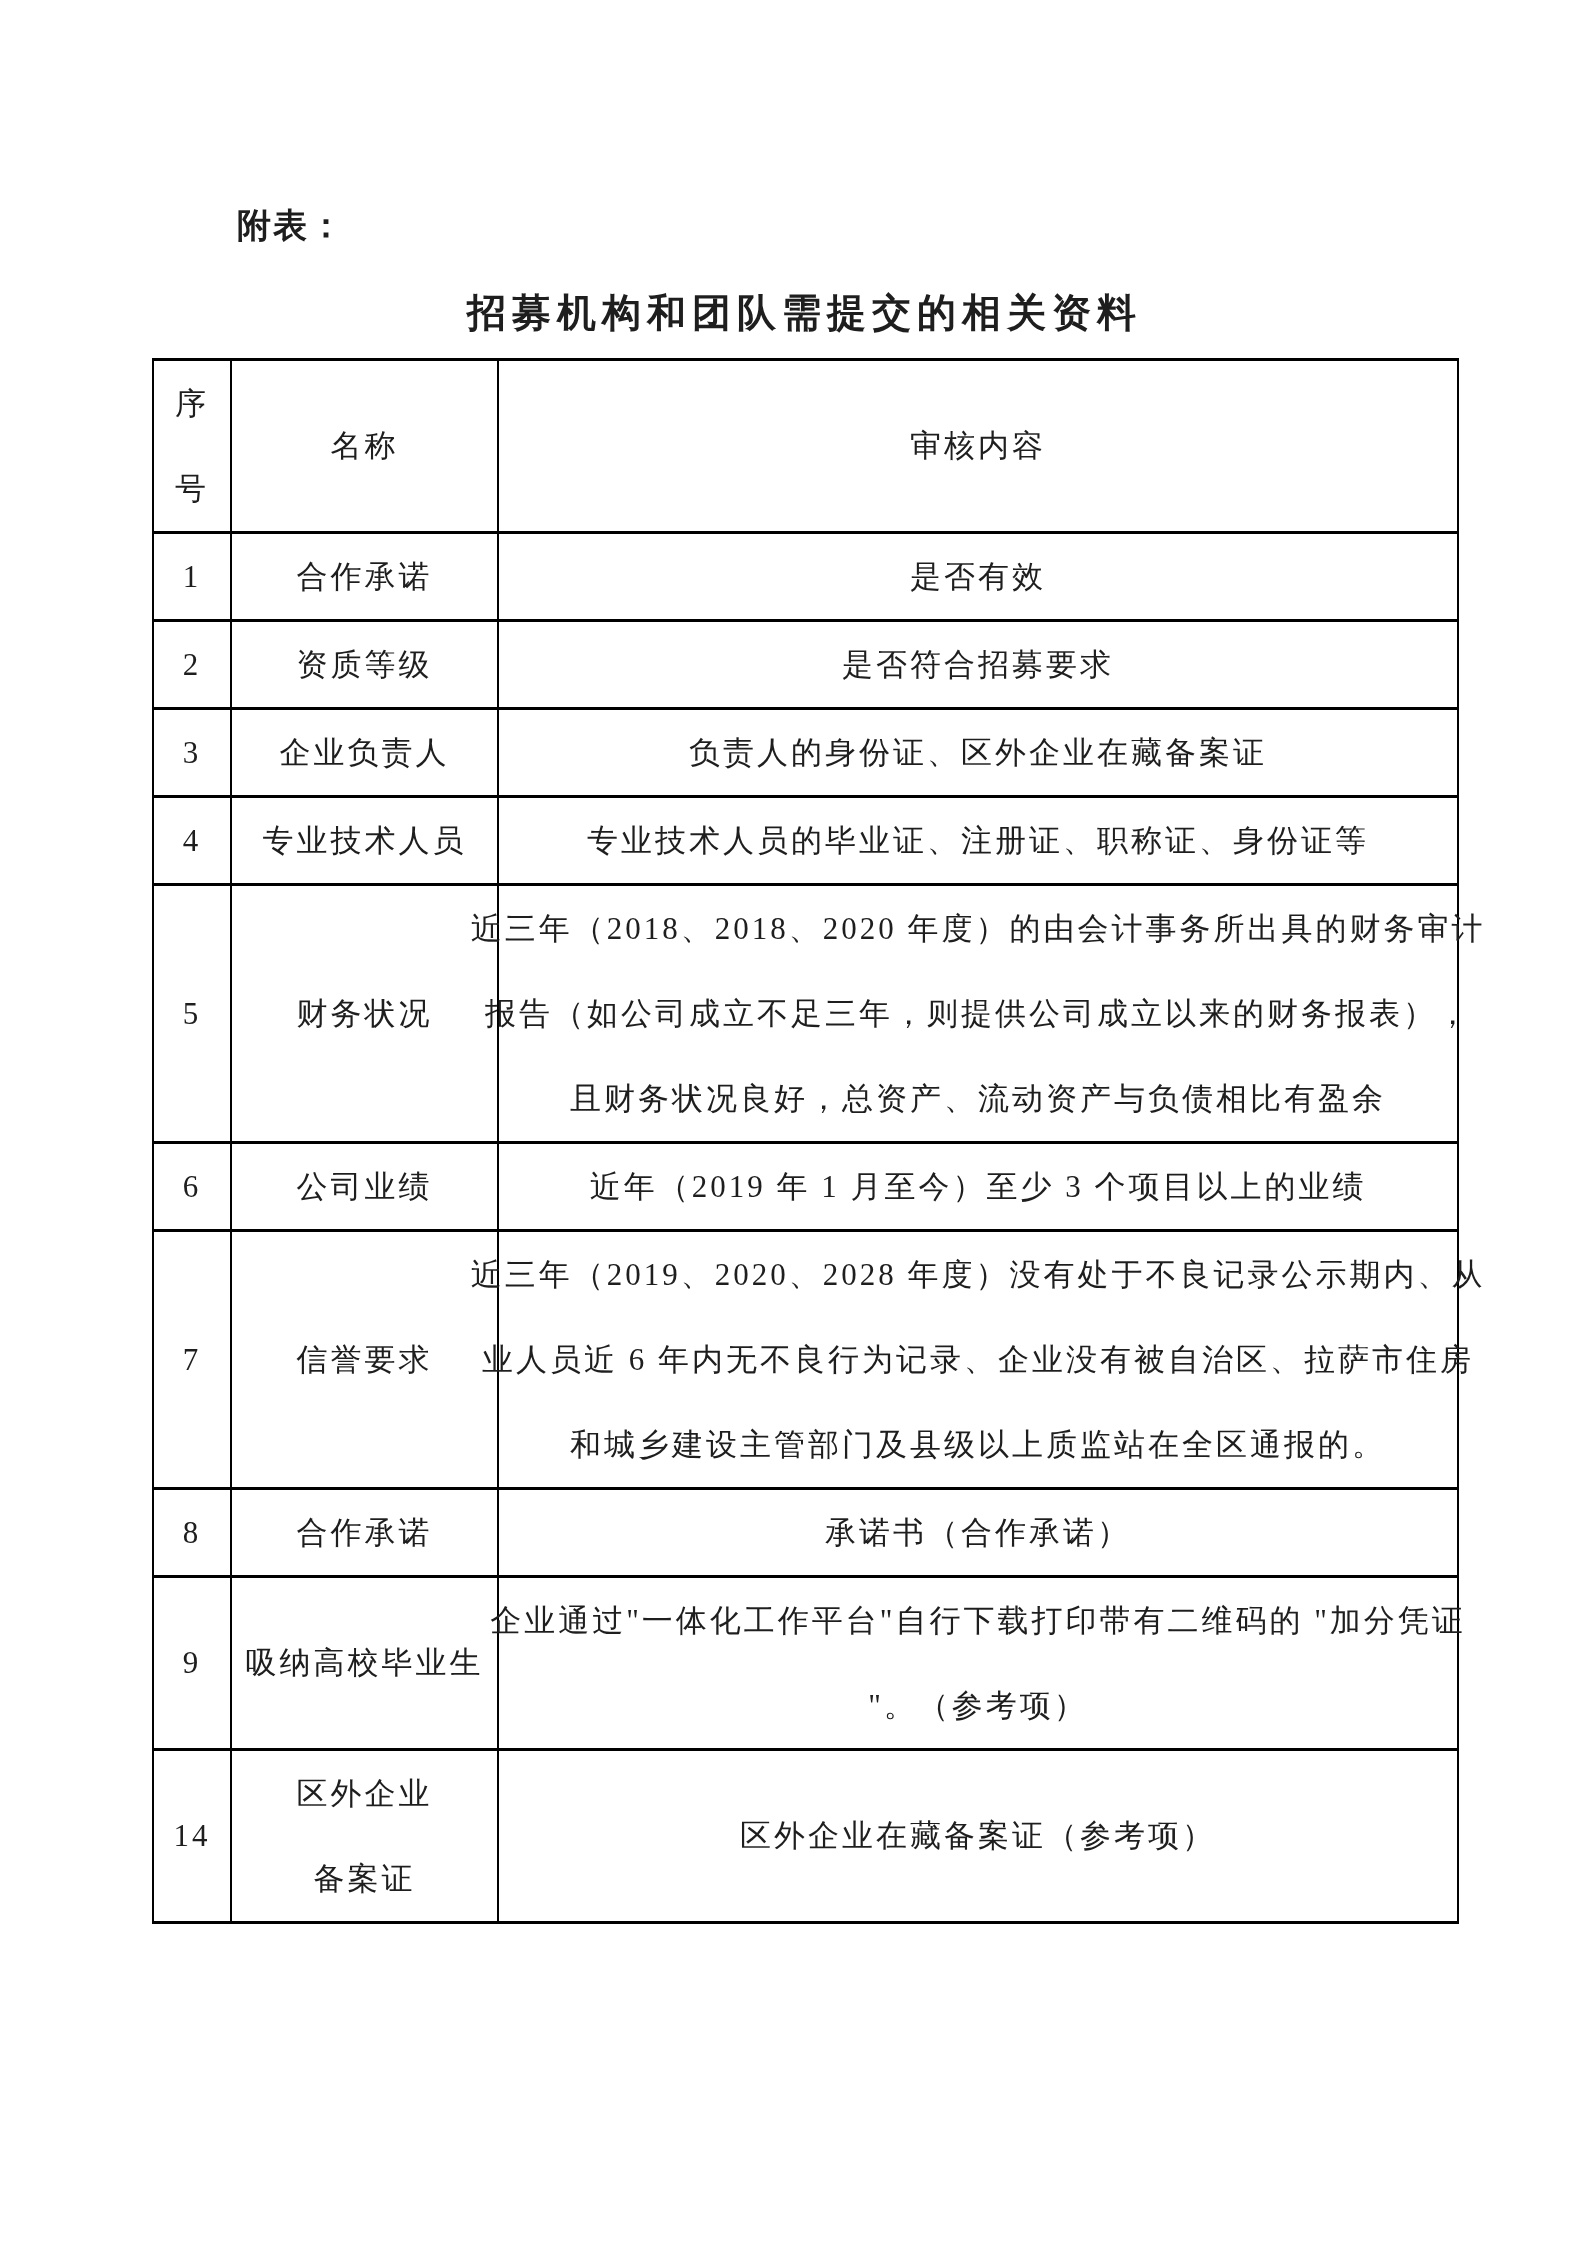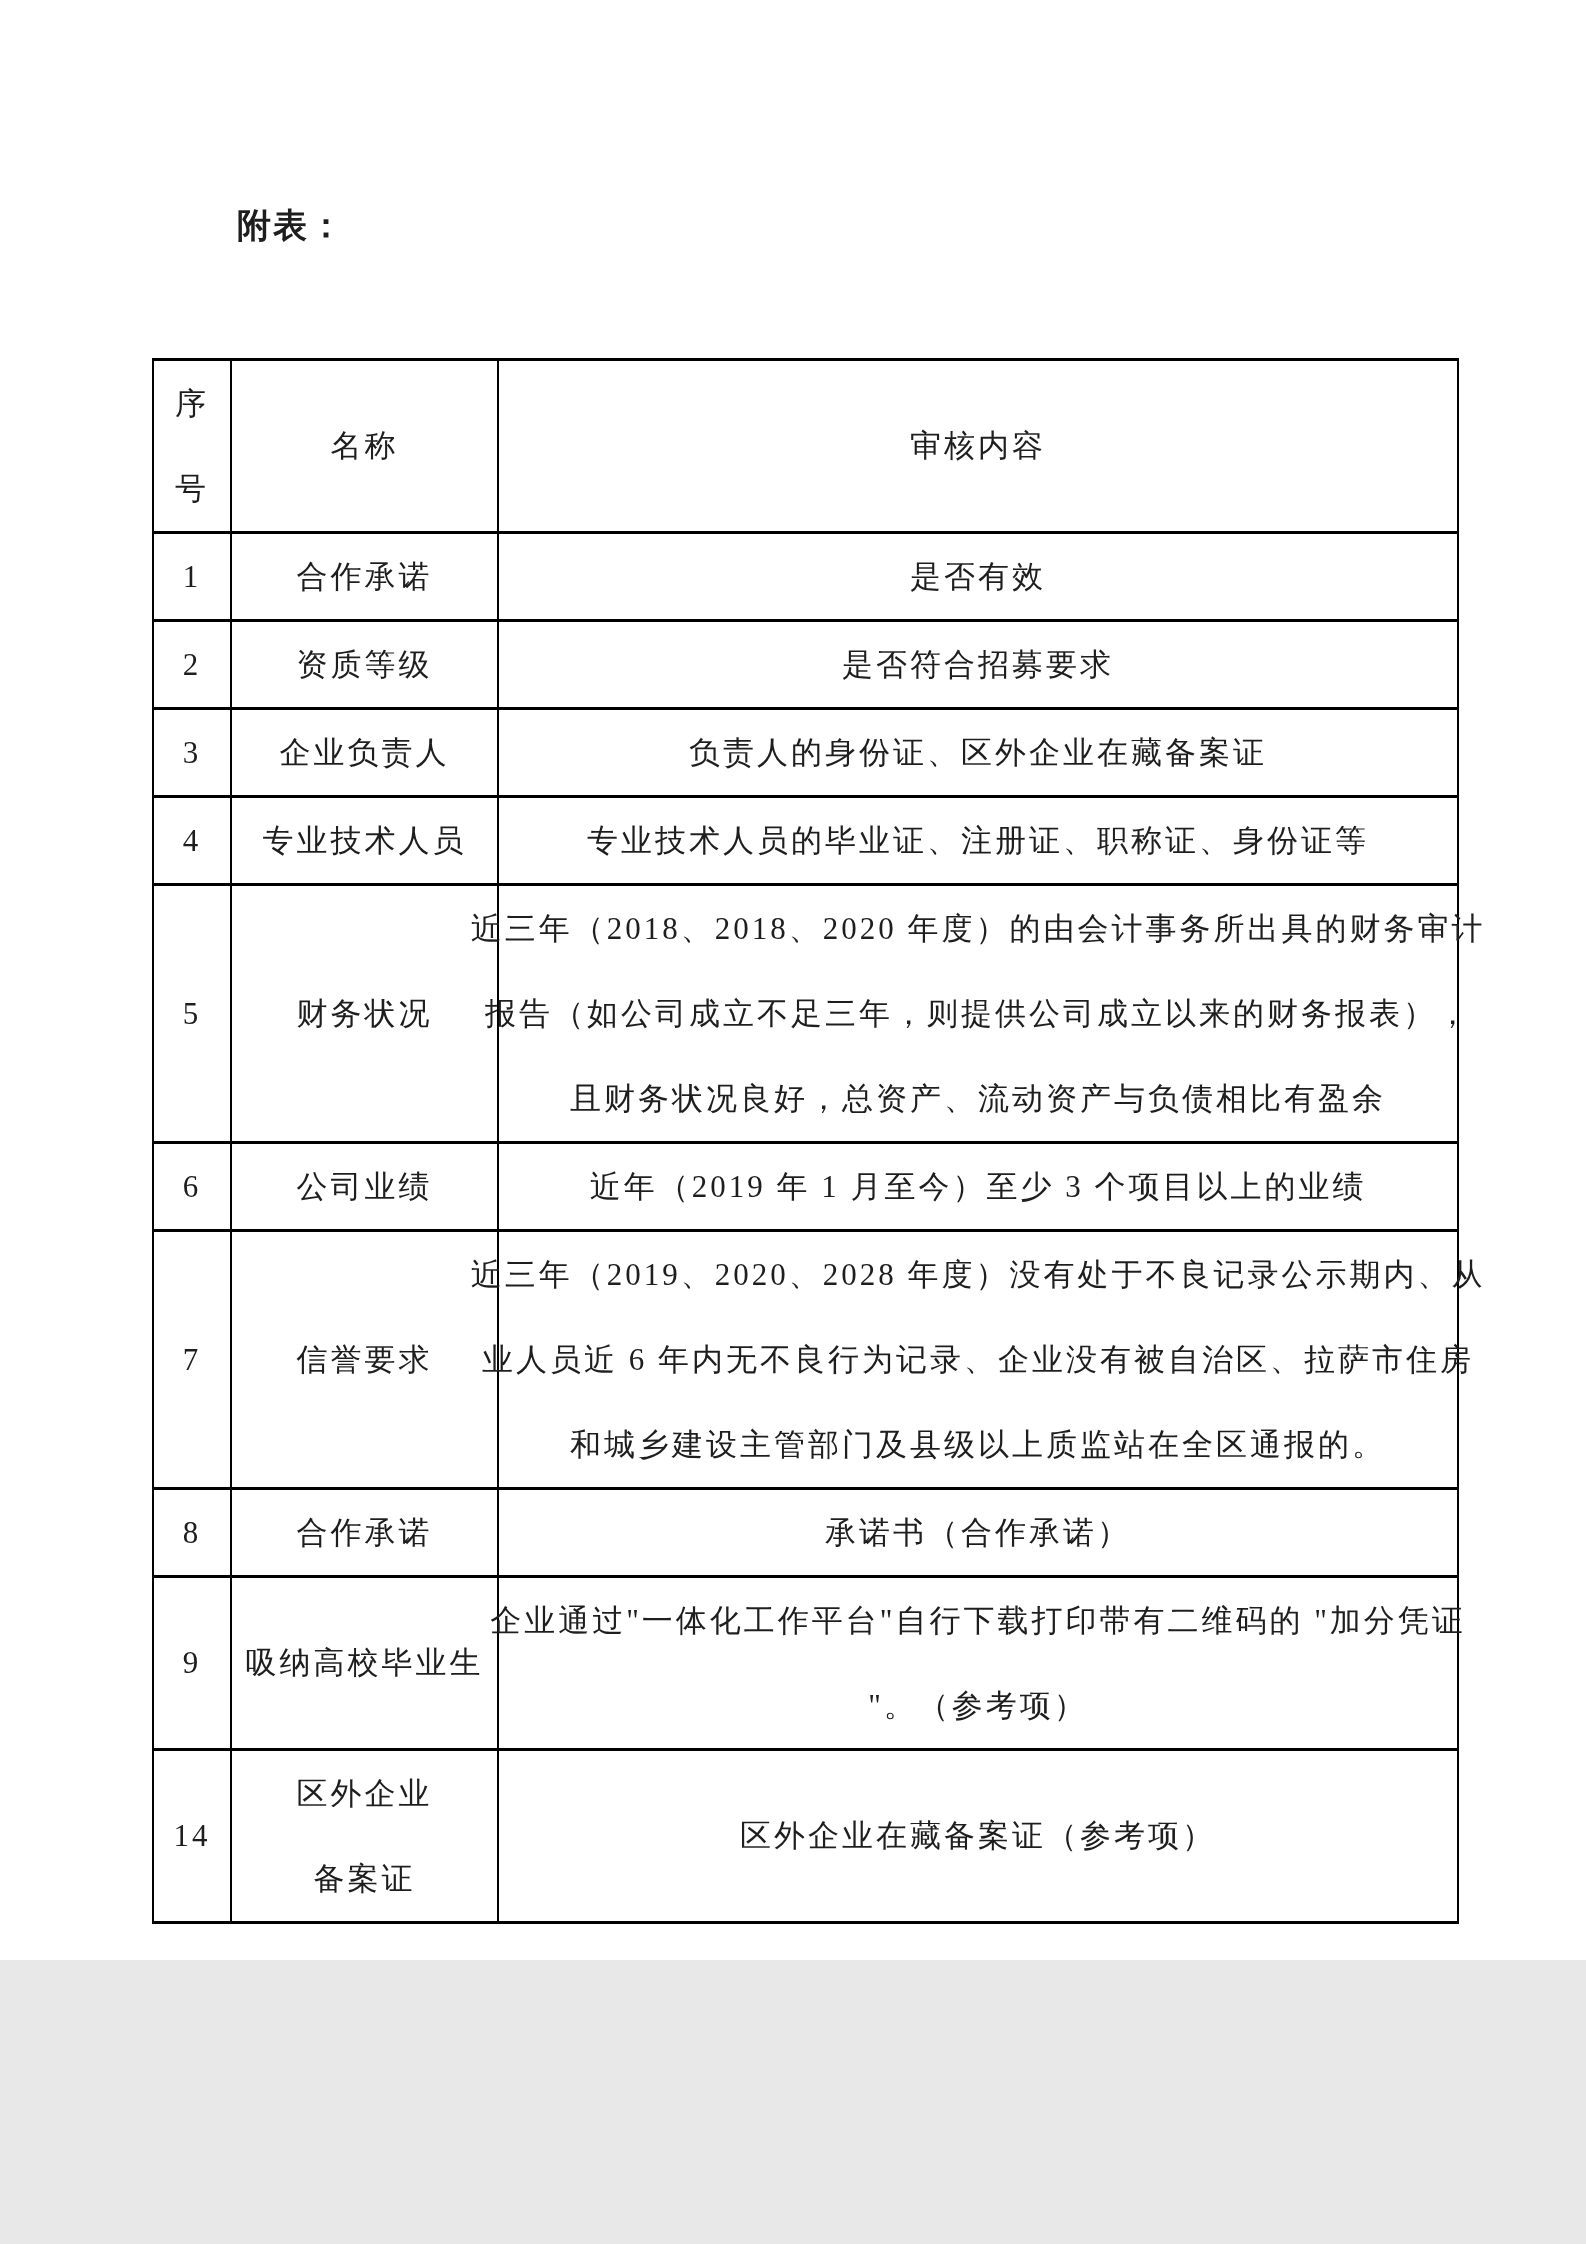--- a/index.html
+++ b/index.html
@@ -1,18 +1,18 @@
 <!DOCTYPE html>
 <html><head>
 <meta charset="utf-8">
 <style>
   html,body { margin:0; padding:0; background:#e8e8e8; }
   .page {
     position:relative;
-    width:1586px; height:1960px;
+    width:1586px; height:2244px;
     margin:0 auto;
     background:#ffffff;
     font-family:"Liberation Serif","DejaVu Serif",serif;
     color:#1e1e1e;
     overflow:hidden;
   }
   .appendix-label {
     position:absolute;
     left:237px; top:203px;
     font-size:34px;
@@ -61,20 +61,21 @@
   .col-name  { width:267px; }
   .col-body  { width:960px; }
 </style>
 </head>
 <body>
 
 <div class="page">
 
   <div class="appendix-label">附表：</div>
 
+  <h1 class="doc-title">招募机构和团队需提交的相关资料</h1>
 
   <table class="doc-table">
     <colgroup>
       <col class="col-no">
       <col class="col-name">
       <col class="col-body">
     </colgroup>
     <thead>
       <tr>
         <th>

